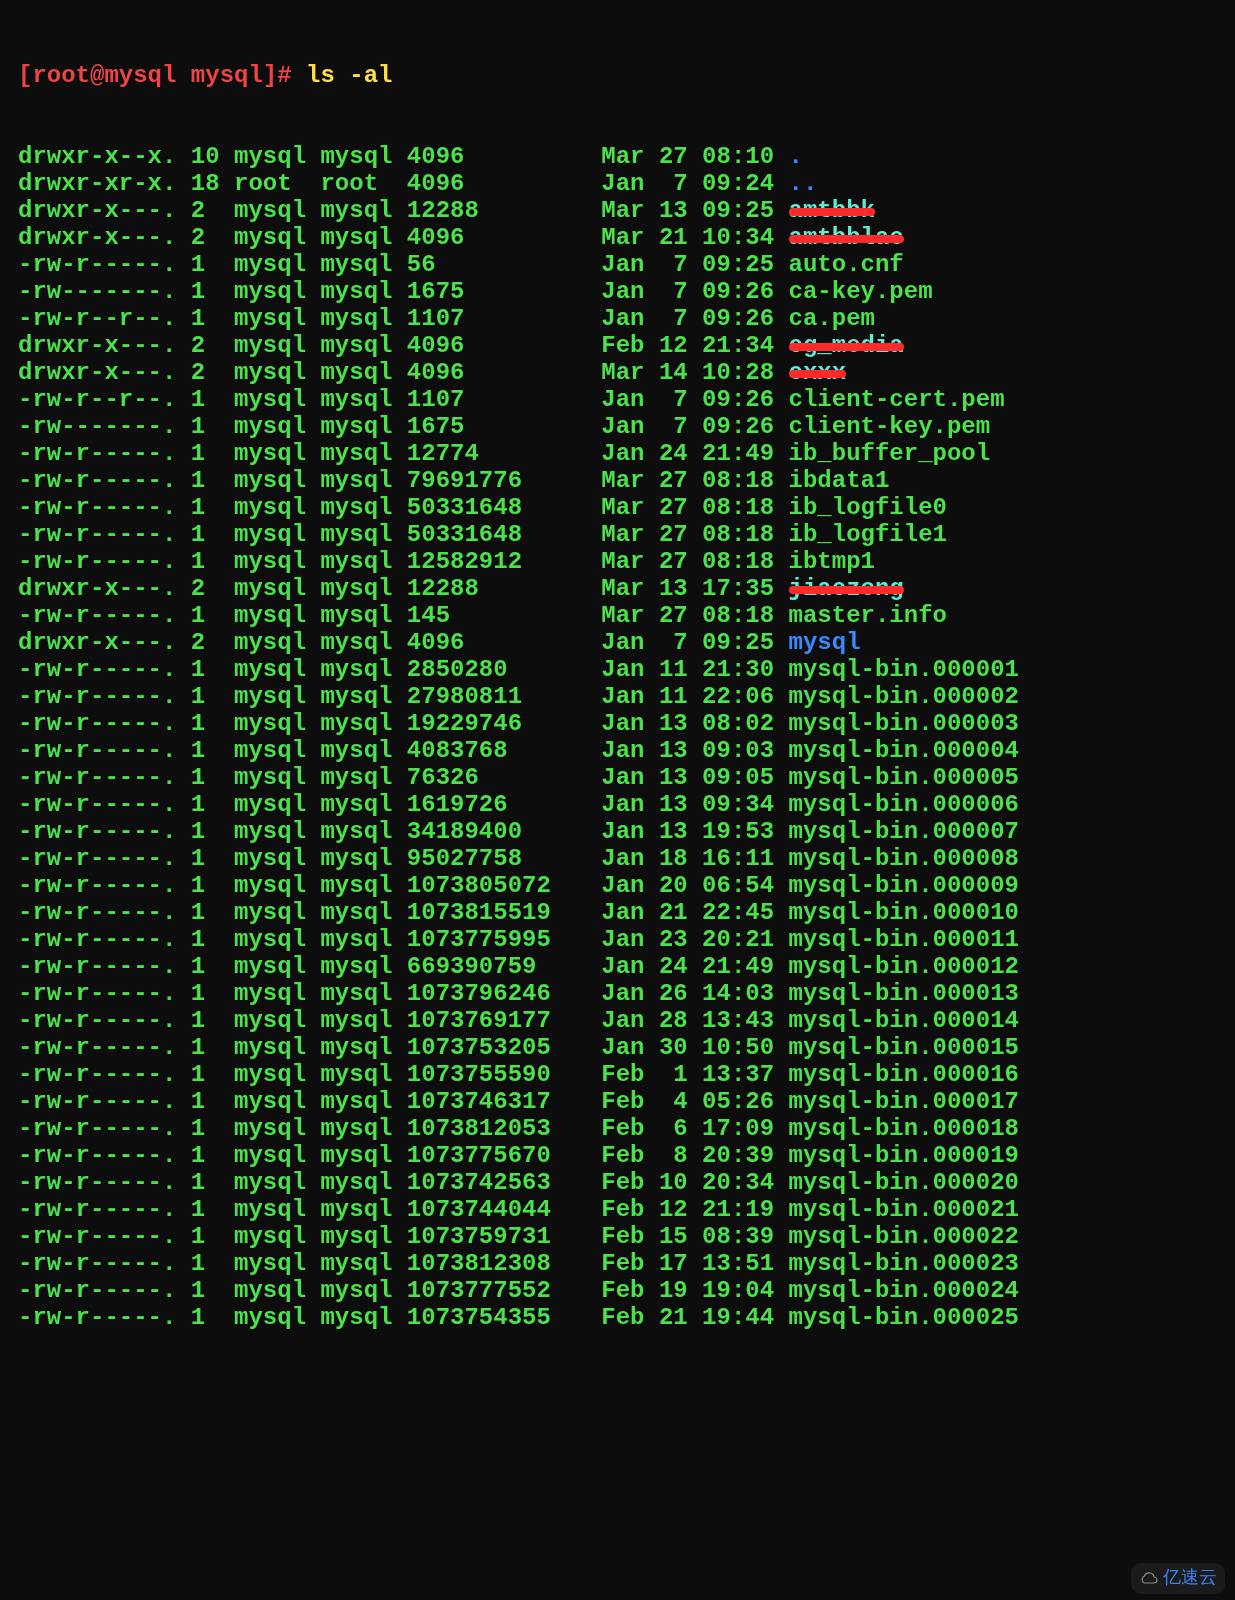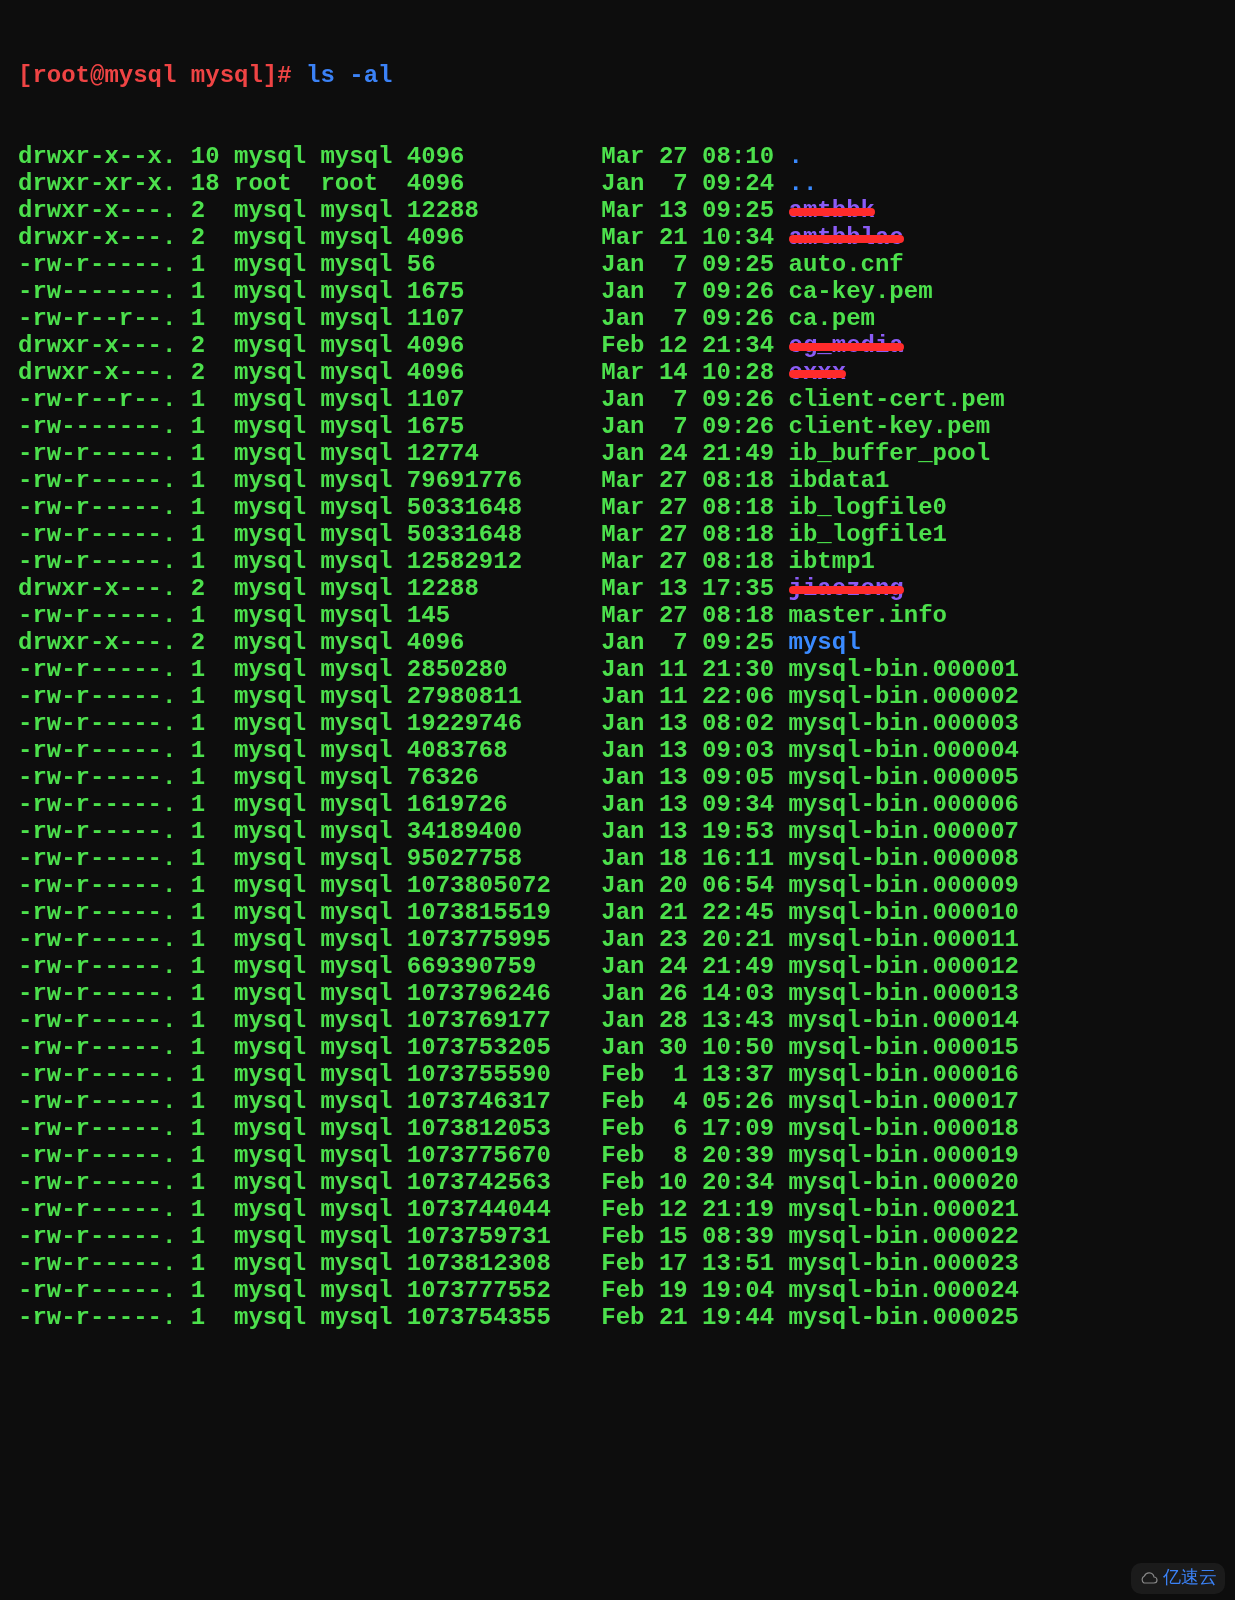--- a/index.html
+++ b/index.html
@@ -12,33 +12,33 @@
     font-weight: 600;
     width: 1235px;
     overflow: hidden;
   }
   .terminal {
     padding: 8px 18px;
     white-space: pre;
     color: #4ce04c;
   }
   .prompt-line .user { color: #ef4444; }
-  .prompt-line .cmd  { color: #3b82f6; margin-top: 48px; }
+  .prompt-line .cmd  { color: #fde047; margin-top: 48px; }
   .row { display: block; }
   .perm { display:inline-block; }
   .links { display:inline-block; width: 2ch; text-align:left; }
   .owner { display:inline-block; width: 5ch; }
   .group { display:inline-block; width: 5ch; }
   .size  { display:inline-block; width:10ch; text-align:left; }
   .date  { display:inline-block;margin-left:36px; }
   .name  { display:inline-block; }
   .name.dir { color: #3a8aff; }
   .name.green { color: #4ce04c; text-align: right; }
   .name.redacted {
-    color: #8b5cf6;
+    color: #5eead4;
     position: relative;
     text-align: center;
   }
   .name.redacted::after {
     content:""; position:absolute; left:0; right:0; top:40%; height:30%;
     background:#ff2b2b; border-radius:4px;
   }
   .watermark {
     position: fixed; right: 10px; bottom: 6px;
     color: #3b82f6; font-size: 18px; font-weight: 400;

